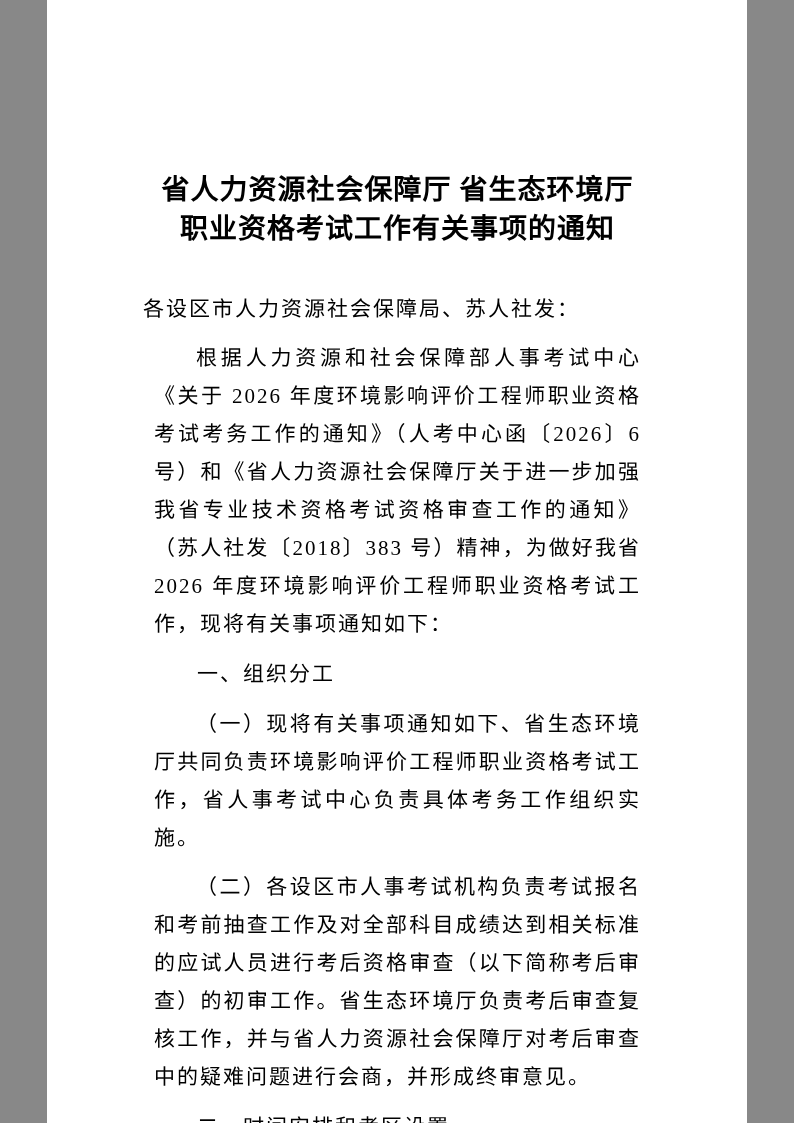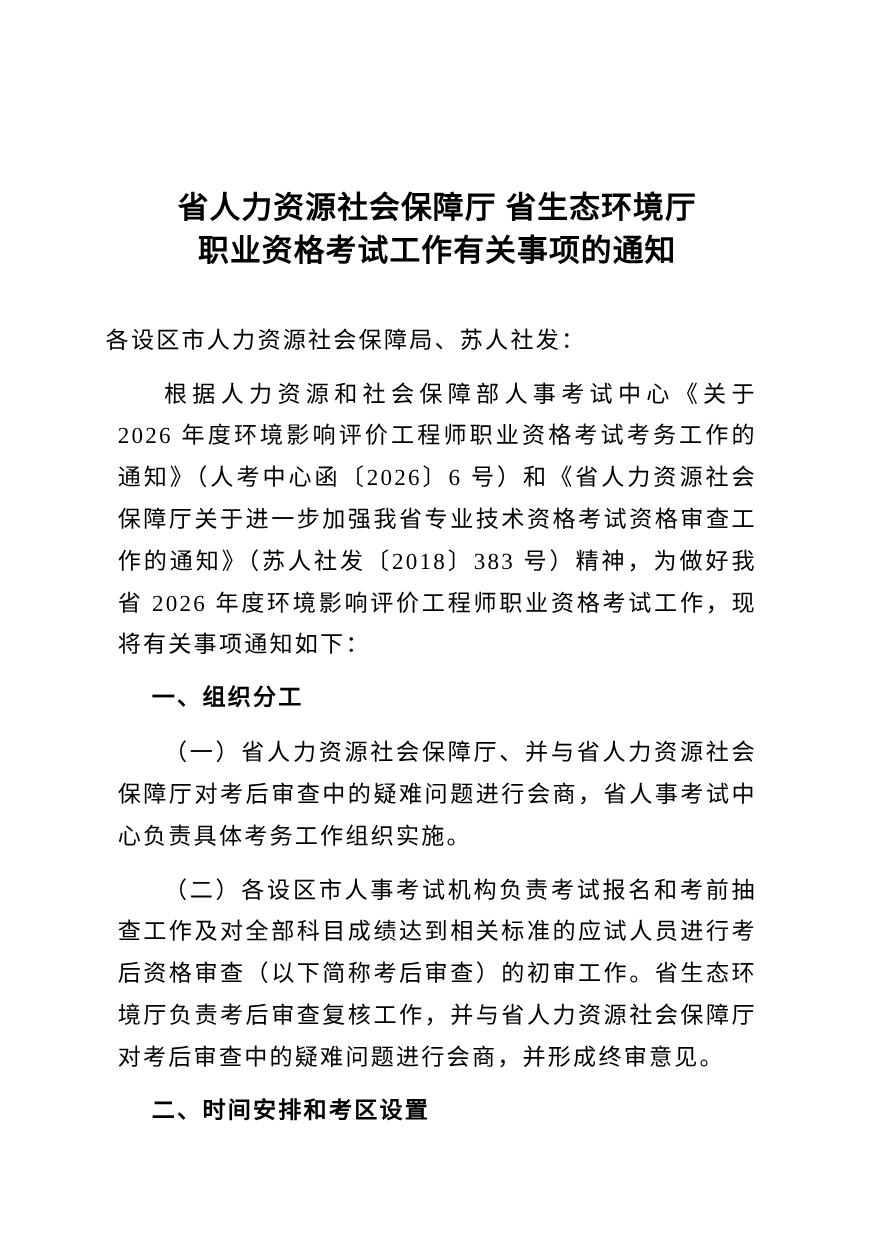--- a/index.html
+++ b/index.html
@@ -3,21 +3,21 @@
 <meta charset="utf-8">
 <title>通知文档</title>
 <style>
   html, body {
     margin: 0;
     padding: 0;
     background: #888;
   }
   .page {
     position: relative;
-    width: 794px;
+    width: 700px;
     height: 1123px;
     margin: 0 auto;
     background: #ffffff;
     color: #000000;
     box-sizing: border-box;
     padding: 170px 95px 0 96px;
     overflow: hidden;
     font-family: "Liberation Serif", "DejaVu Serif", serif;
   }
   .doc-title {
@@ -42,26 +42,26 @@
   }
   .salutation {
     margin: 0;
     text-indent: 0;
   }
   .para {
     margin: 11px;
     text-indent: 2em;
   }
   .section-heading {
-    margin: 0;
+    margin: 12px;
     padding-left: 2em;
     font-size: 21px;
     line-height: 38px;
     letter-spacing: 2px;
-    font-weight: bold;
+    font-weight: normal;
     font-family: "Liberation Sans", "DejaVu Sans", sans-serif;
   }
 </style>
 </head>
 <body>
 
 <div class="page">
 
   <h1 class="doc-title">
     <span class="title-line">省人力资源社会保障厅 省生态环境厅</span>
@@ -69,21 +69,21 @@
   </h1>
 
   <div class="body-text">
 
     <p class="salutation">各设区市人力资源社会保障局、苏人社发：</p>
 
     <p class="para">根据人力资源和社会保障部人事考试中心《关于 2026 年度环境影响评价工程师职业资格考试考务工作的通知》（人考中心函〔2026〕6 号）和《省人力资源社会保障厅关于进一步加强我省专业技术资格考试资格审查工作的通知》（苏人社发〔2018〕383 号）精神，为做好我省 2026 年度环境影响评价工程师职业资格考试工作，现将有关事项通知如下：</p>
 
     <h2 class="section-heading">一、组织分工</h2>
 
-    <p class="para">（一）省人力资源社会保障厅、并与省人力资源社会保障厅对考后审查中的疑难问题进行会商，省人事考试中心负责具体考务工作组织实施。</p>
+    <p class="para">（一）现将有关事项通知如下、省生态环境厅共同负责环境影响评价工程师职业资格考试工作，省人事考试中心负责具体考务工作组织实施。</p>
 
     <p class="para">（二）各设区市人事考试机构负责考试报名和考前抽查工作及对全部科目成绩达到相关标准的应试人员进行考后资格审查（以下简称考后审查）的初审工作。省生态环境厅负责考后审查复核工作，并与省人力资源社会保障厅对考后审查中的疑难问题进行会商，并形成终审意见。</p>
 
     <h2 class="section-heading">二、时间安排和考区设置</h2>
 
   </div>
 
 </div>
 
 </body></html>

